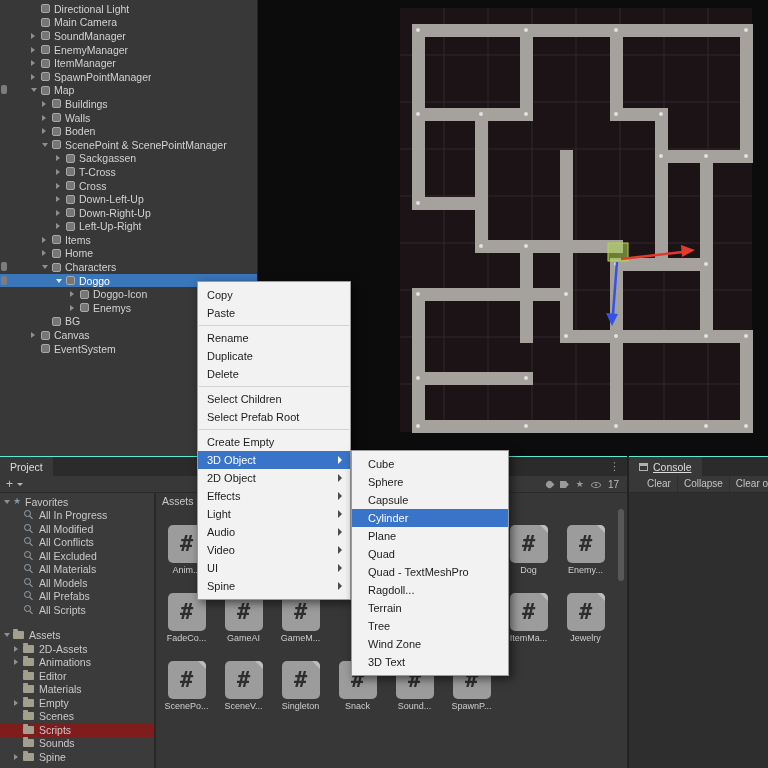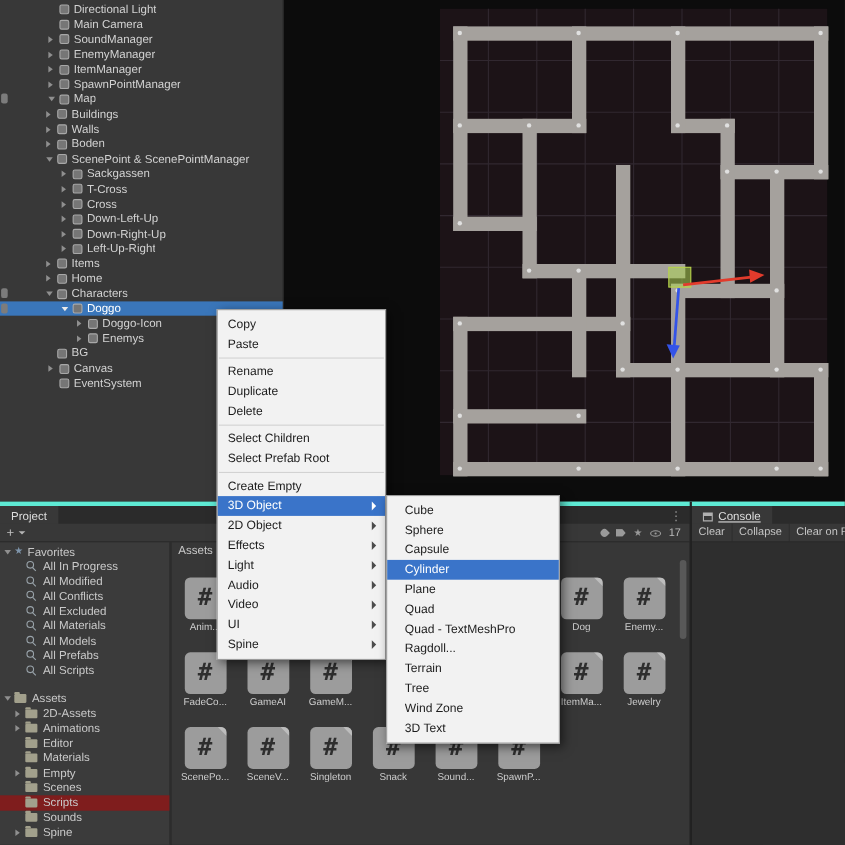--- a/index.html
+++ b/index.html
@@ -6,21 +6,21 @@
   *{box-sizing:border-box;margin:0;padding:0;}
   html,body{width:768px;height:768px;overflow:hidden;background:#282828;
     font-family:"Liberation Sans",sans-serif;}
 
   
   #hierarchy{position:absolute;left:0;top:0;width:258px;height:456px;background:#383838;
     border-right:1px solid #232323;padding-top:2px;overflow:hidden;z-index:1;}
   .hrow{position:relative;height:13.6px;display:flex;align-items:center;color:#d2d2d2;
     font-size:10.5px;white-space:nowrap;width:258px;}
   .hrow.sel{background:#3a76ba;color:#fff;}
-  .lv1{padding-left:44px}.lv2{padding-left:42px}.lv3{padding-left:56px}.lv4{padding-left:70px}
+  .lv1{padding-left:31px}.lv2{padding-left:42px}.lv3{padding-left:56px}.lv4{padding-left:70px}
   .arr{width:10px;flex:none;display:inline-flex;align-items:center;}
   .arr.c::before{content:"";border-left:4px solid #8f8f8f;border-top:3.5px solid transparent;border-bottom:3.5px solid transparent;}
   .arr.e::before{content:"";border-top:4px solid #8f8f8f;border-left:3.5px solid transparent;border-right:3.5px solid transparent;}
   .sel .arr.e::before{border-top-color:#eaeaea;}
   .obj-ic{width:9px;height:9px;background:#767676;border:1px solid #a8a8a8;border-radius:2px;margin-right:4px;flex:none;}
   .hlabel{overflow:hidden;}
   .edge-mark{position:absolute;left:1px;width:6px;height:9px;background:#7c7c7c;border-radius:2px;}
 
   
   #scene{position:absolute;left:258px;top:0;width:510px;height:456px;background:#0c0c0c;z-index:0;}
@@ -33,21 +33,21 @@
   .mitem{height:18px;line-height:18px;font-size:11px;color:#1c1c1c;display:flex;align-items:center;padding:0 8px 0 9px;}
   #sub .mitem{padding-left:16px;}
   .mitem .ml{flex:1;white-space:nowrap;overflow:hidden;}
   .mitem.hl{background:#3a74c9;color:#fff;}
   .msep{height:1px;background:#d2d2d2;margin:3px 1px;}
   .marrow{width:0;height:0;border-left:4px solid #4c4c4c;border-top:4px solid transparent;border-bottom:4px solid transparent;flex:none;}
   .mitem.hl .marrow{border-left-color:#fff;}
 
   
   #tabstrip{position:absolute;left:0;top:456px;width:768px;height:20px;background:#2b2b2b;
-    border-top:4px solid #5eead4;z-index:2;text-align:center;}
+    border-top:1px solid #5eead4;z-index:2;text-align:center;}
   .tab{position:absolute;top:0;height:20px;background:#383838;color:#ddd;font-size:10.5px;
     display:flex;align-items:center;gap:5px;padding:0 10px;}
   #tab-project{left:0;}
   #tab-console{left:629px;text-decoration:underline;}
   .kebab{position:absolute;left:609px;top:3px;color:#9a9a9a;font-size:11px;}
   .console-ic{width:9px;height:8px;border:1px solid #b0b0b0;border-top-width:3px;flex:none;}
 
   
   #ptool{position:absolute;left:0;top:476px;width:627px;height:17px;background:#383838;
     border-bottom:1px solid #2a2a2a;z-index:2;}
@@ -56,21 +56,21 @@
   #ptool-icons{position:absolute;right:8px;top:0;height:17px;display:flex;gap:7px;align-items:center;}
   .ic-drop{width:7px;height:7px;background:#9a9a9a;border-radius:50% 0 50% 50%;transform:rotate(45deg);}
   .ic-tag{width:9px;height:7px;background:#9a9a9a;clip-path:polygon(0 0,66% 0,100% 50%,66% 100%,0 100%);}
   .ic-star{color:#9a9a9a;font-size:9px;line-height:9px;}
   .ic-eye{width:10px;height:6px;border:1px solid #9a9a9a;border-radius:50%;position:relative;}
   .ic-eye::before{content:"";position:absolute;left:3px;top:1px;width:2px;height:2px;background:#9a9a9a;border-radius:50%;}
   .count{font-size:10px;color:#bbb;}
 
   
   #ctool{position:absolute;left:629px;top:476px;width:139px;height:17px;background:#383838;
-    border-bottom:1px solid #2a2a2a;display:flex;overflow:hidden;z-index:2;}
+    border-bottom:1px solid #2a2a2a;display:flex;overflow:hidden;z-index:2;padding-left:12px;}
   .cbtn{font-size:10px;color:#c5c5c5;line-height:16px;padding:0 6px;border-right:1px solid #2e2e2e;white-space:nowrap;flex:none;}
   #cbody{position:absolute;left:629px;top:493px;width:139px;height:275px;background:#2e2e2e;z-index:2;}
   #divider{position:absolute;left:627px;top:456px;width:2px;height:312px;background:#222;z-index:3;}
 
   
   #ptree{position:absolute;left:0;top:493px;width:155px;height:275px;background:#3b3b3b;
     border-right:1px solid #282828;padding-top:2px;overflow:hidden;z-index:2;}
   .trow{height:13.5px;display:flex;align-items:center;font-size:10.5px;color:#c9c9c9;white-space:nowrap;width:155px;}
   .trow.sel{background:#7f1d1d;}
   .ti0{padding-left:4px}.ti1{padding-left:24px}.ti2{padding-left:14px}

